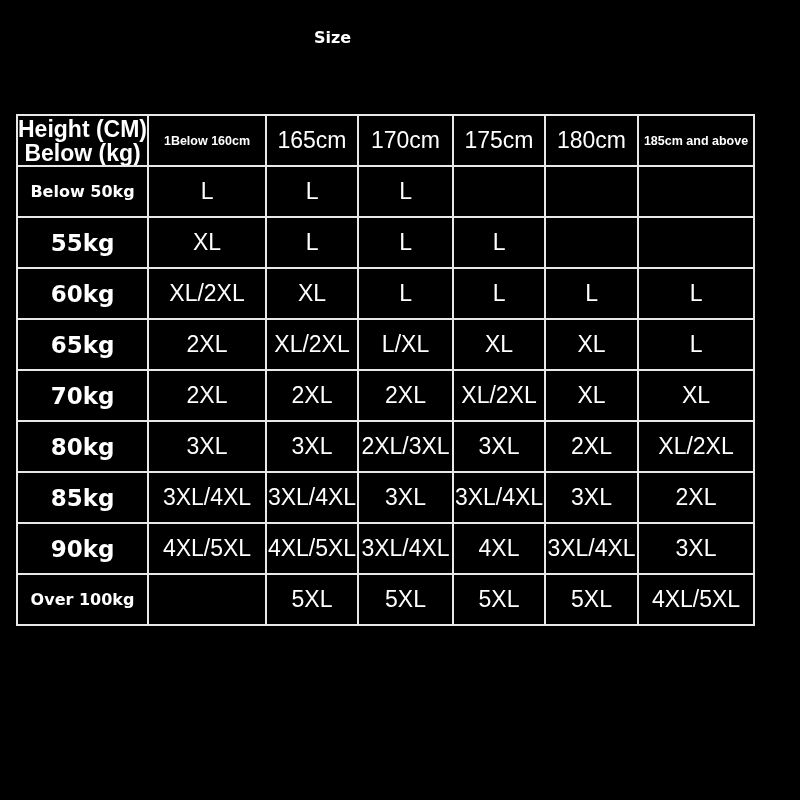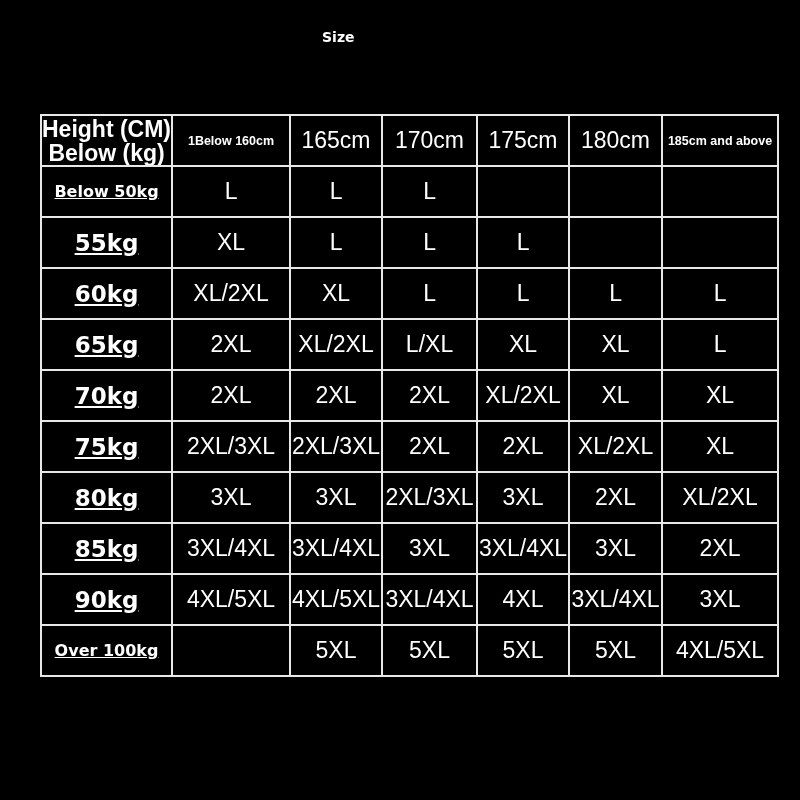--- a/index.html
+++ b/index.html
@@ -2,37 +2,37 @@
 <html><head>
 <meta charset="utf-8">
 <style>
   html, body { margin: 0; padding: 0; }
   body {
     width: 800px; height: 800px; background: #000; color: #fff;
     position: relative; overflow: hidden;
     font-family: "DejaVu Sans", sans-serif;
   }
   .title {
-    position: absolute; left: 322px; top: 28px;
-    font-size: 14px; font-weight: bold; line-height: 19px; color: #fff;
+    position: absolute; left: 314px; top: 28px;
+    font-size: 16px; font-weight: bold; line-height: 19px; color: #fff;
   }
   table.grid {
-    position: absolute; left: 40px; top: 114px;
+    position: absolute; left: 16px; top: 114px;
     border-collapse: collapse; table-layout: fixed; border-radius: 26px;
   }
   table.grid td {
     border: 2px solid #e8e8e8;
     height: 49px; padding: 0; text-align: center; vertical-align: middle;
     font-family: "Liberation Sans", sans-serif; font-size: 23px; color: #fff;
     white-space: nowrap; overflow: hidden;
   }
   .hdr-corner { font-family: "DejaVu Sans", sans-serif; font-size: 12.5px; font-weight: bold; line-height: 24px; }
   .hdr-small { font-family: Liberation Mono, monospace; font-size: 12.5px !important; font-weight: bold; }
   .hdr-large { font-size: 23px; }
-  .row-label { font-family: "DejaVu Sans", sans-serif !important; font-weight: bold; font-size: 23px !important; text-decoration: underline; }
+  .row-label { font-family: "DejaVu Sans", sans-serif !important; font-weight: bold; font-size: 23px !important; }
   .row-label.small { font-size: 16px !important; }
   .c0 { width: 111px; } .c1 { width: 118px; } .c2 { width: 92px; } .c3 { width: 95px; }
   .c4 { width: 92px; } .c5 { width: 93px; } .c6 { width: 116px; }
 </style>
 </head>
 <body>
 
 <div class="title">
   <div>Size</div>
 </div>
@@ -101,29 +101,20 @@
       <tr>
         <td class="row-label">70kg</td>
         <td>2XL</td>
         <td>2XL</td>
         <td>2XL</td>
         <td>XL/2XL</td>
         <td>XL</td>
         <td>XL</td>
       </tr>
       <tr>
-        <td class="row-label">75kg</td>
-        <td>2XL/3XL</td>
-        <td>2XL/3XL</td>
-        <td>2XL</td>
-        <td>2XL</td>
-        <td>XL/2XL</td>
-        <td>XL</td>
-      </tr>
-      <tr>
         <td class="row-label">80kg</td>
         <td>3XL</td>
         <td>3XL</td>
         <td>2XL/3XL</td>
         <td>3XL</td>
         <td>2XL</td>
         <td>XL/2XL</td>
       </tr>
       <tr>
         <td class="row-label">85kg</td>

